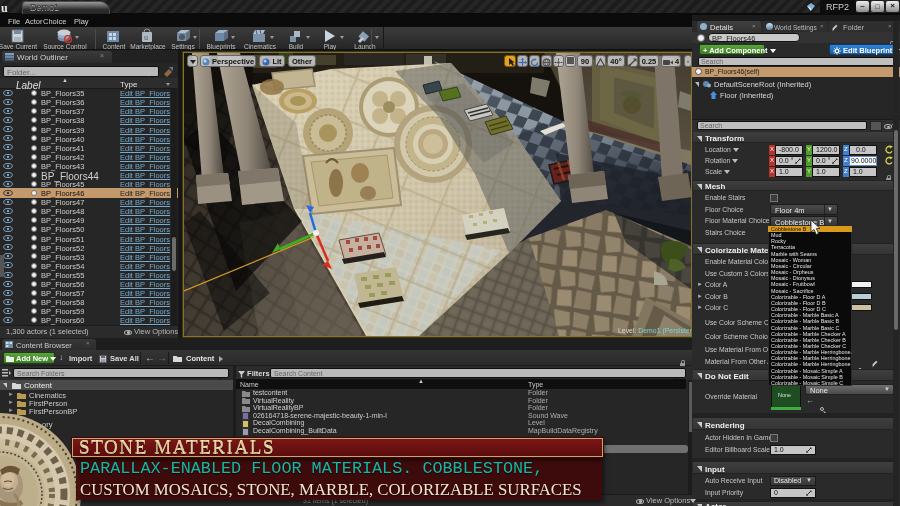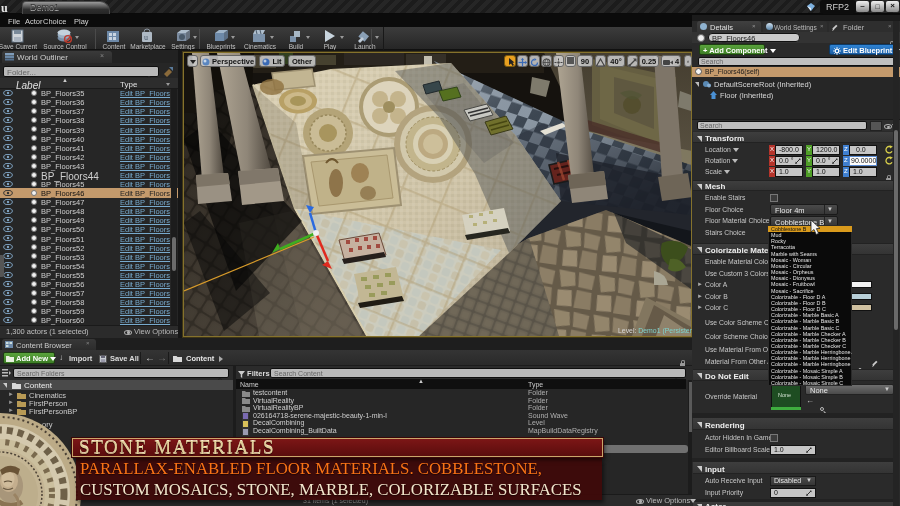--- a/index.html
+++ b/index.html
@@ -1169,13 +1169,13 @@
 <path d="M4 76 q4 -2 8 0" stroke="#5a4a34" stroke-width="1.2" fill="none"></path>
 <path d="M3 82 q5 3 10 0" stroke="#6a5a44" stroke-width="1.2" fill="none"></path>
 <path d="M-4 94 q14 10 26 2" stroke="#8a7352" stroke-width="5" fill="none"></path>
 <path d="M14 88 q6 6 4 14" stroke="#9a8363" stroke-width="3" fill="none"></path>
 </svg>
 </div>
 
 <div class="abs" style="left:72px;top:438px;width:531px;height:19px;z-index:80;background:linear-gradient(#7c1616,#5a0d0d);border:1px solid #c9a76a;box-shadow:0 0 0 1px #3a0808, 2px 3px 4px rgba(0,0,0,0.55);"></div>
 <div class="abs tx" style="left:79px;top:437px;z-index:81;font-family:'Liberation Serif',serif;font-size:19px;letter-spacing:1.6px;color:#e3cf9a;text-shadow:0 1px 1px #2a0505, 0 -1px 0 #f8eecb;">STONE MATERIALS</div>
 <div class="abs" style="left:76px;top:458px;width:526px;height:42px;z-index:79;background:rgba(62,9,9,0.95);box-shadow:2px 3px 4px rgba(0,0,0,0.5);"></div>
-<div class="abs tx" style="left:80px;top:458.5px;z-index:81;font-family:Liberation Serif, serif;font-size:16.8px;color:#f97316;text-shadow:0 1px 1px #1a0404;">PARALLAX-ENABLED FLOOR MATERIALS. COBBLESTONE,</div>
+<div class="abs tx" style="left:80px;top:458.5px;z-index:81;font-family:Liberation Mono, monospace;font-size:16.8px;color:#14b8a6;text-shadow:0 1px 1px #1a0404;">PARALLAX-ENABLED FLOOR MATERIALS. COBBLESTONE,</div>
 <div class="abs tx" style="left:80px;top:479.5px;z-index:81;font-family:'Liberation Serif',serif;font-size:16.8px;color:#f2e6cc;text-shadow:0 1px 1px #1a0404;">CUSTOM MOSAICS, STONE, MARBLE, COLORIZABLE SURFACES</div>
 </body></html>

